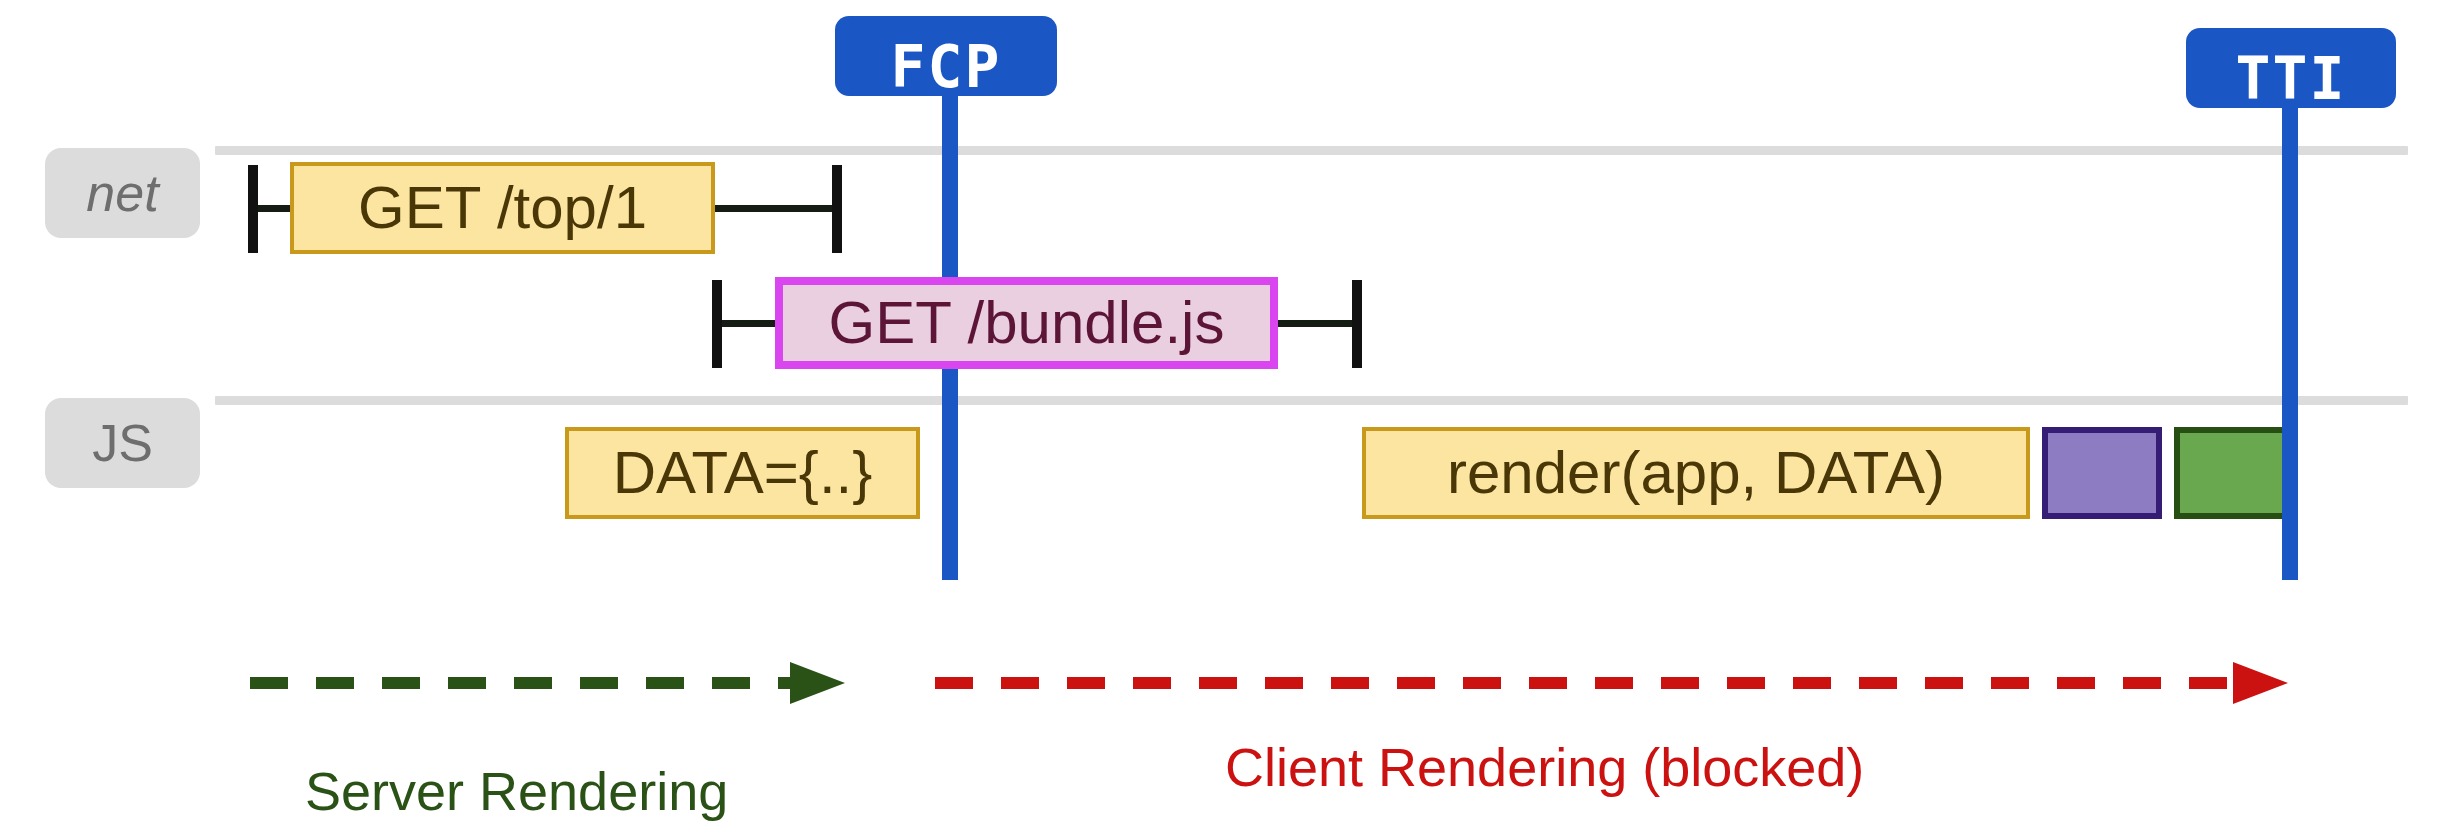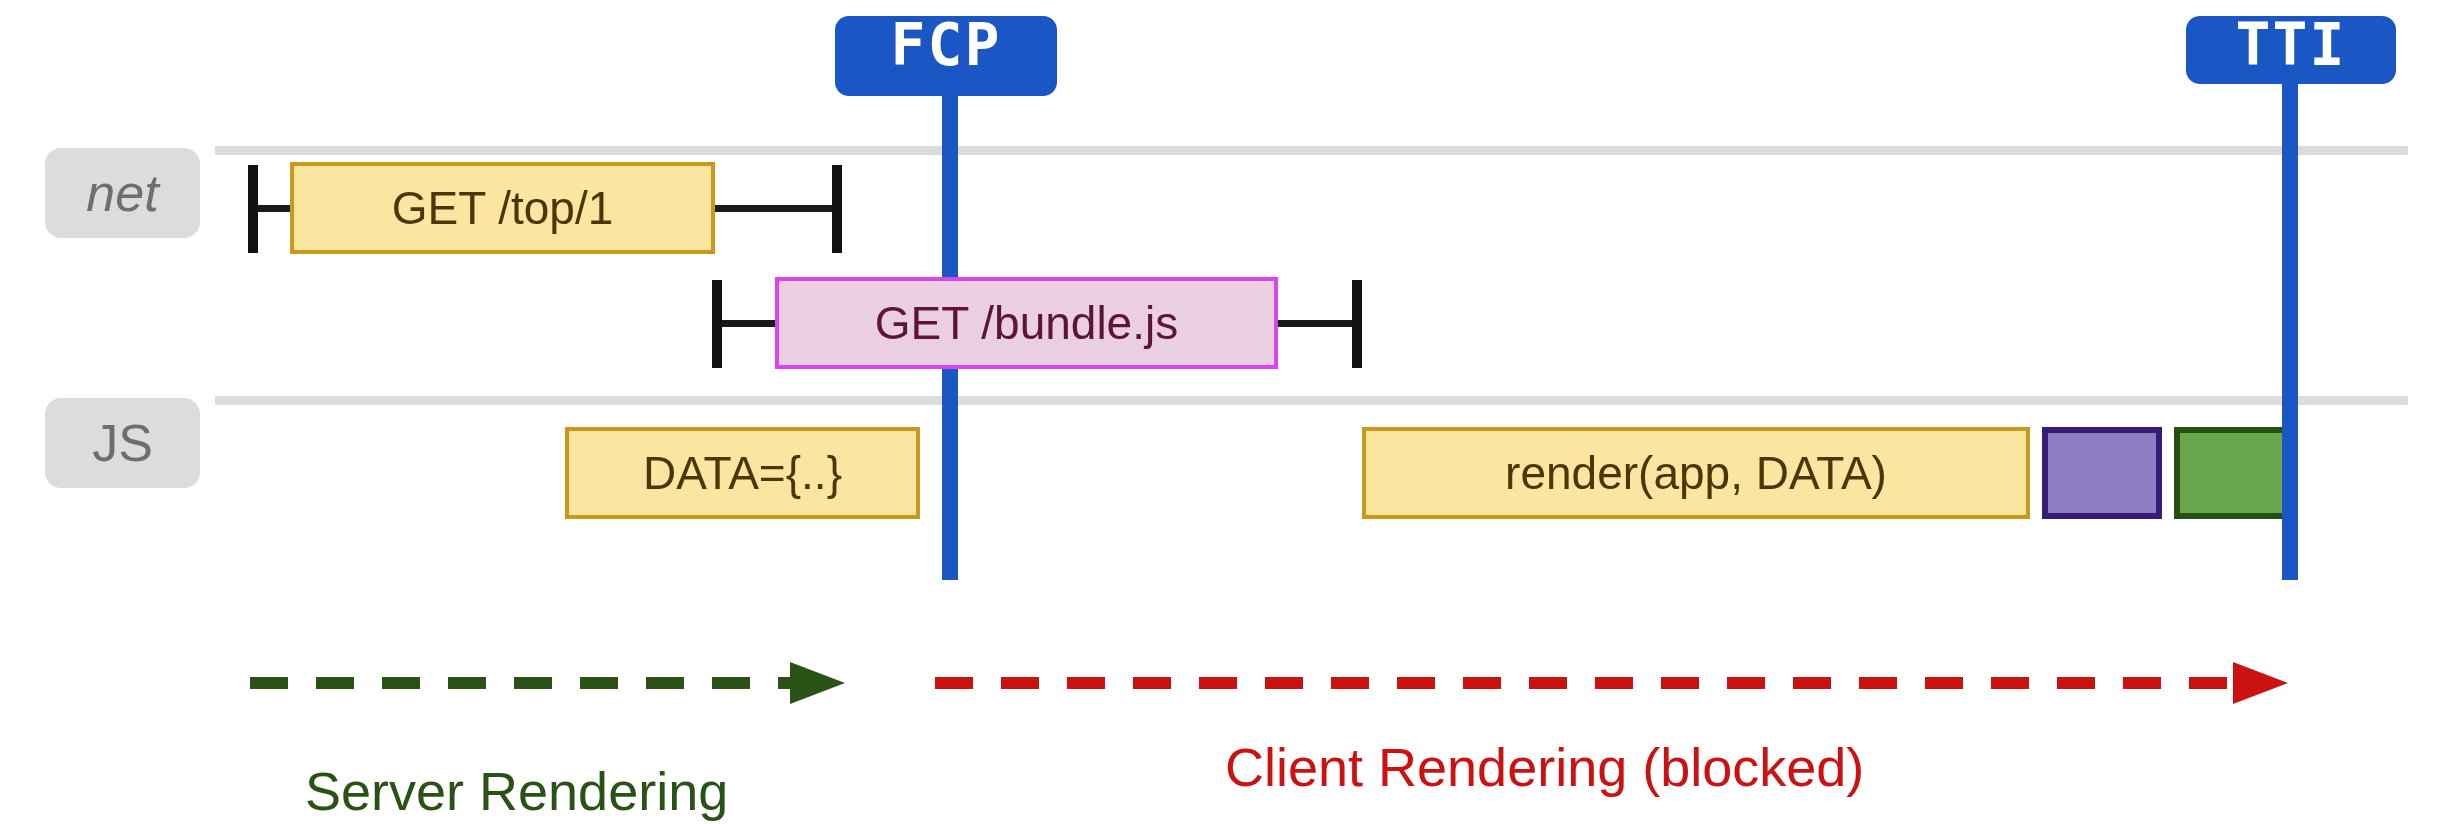--- a/index.html
+++ b/index.html
@@ -15,32 +15,32 @@
             display:flex;align-items:center;justify-content:center;}
   .lane-tab span{color:#6e6e6e;font-size:52px;line-height:1;}
 
   
   .whisker-cap{position:absolute;width:10px;background:#111111;}
   .whisker-bar{position:absolute;height:7px;background:#141c14;}
 
   
   .task{position:absolute;display:flex;align-items:center;justify-content:center;
         box-sizing:border-box;}
-  .task span{font-size:46px;line-height:1;white-space:nowrap;}
+  .task span{font-size:60px;line-height:1;white-space:nowrap;}
   .task.yellow{background:#fce5a0;border:4px solid #c9991b;}
   .task.yellow span{color:#4a3708;}
-  .task.pink{background:#e9cfe0;border:4px solid #d946ef;}
+  .task.pink{background:#e9cfe0;border:8px solid #d946ef;}
   .task.pink span{color:#5c1437;}
   .task.purple{background:#8e7cc3;border:6px solid #351c75;}
   .task.green{background:#6aa84f;border:6px solid #274e13;}
 
   
   .milestone-line{position:absolute;width:16px;background:#1a56c4;z-index:2;}
   .milestone-badge{position:absolute;background:#1a56c4;border-radius:14px;
-                   display:flex;align-items:flex-start;justify-content:center;z-index:3;}
+                   display:flex;align-items:flex-end;justify-content:center;z-index:3;}
   .milestone-badge span{color:#ffffff;font-size:58px;font-weight:bold;letter-spacing:2px;
                         font-family:"DejaVu Sans Mono","Liberation Mono",monospace;line-height:1;}
 
   
   .phase-arrow{position:absolute;height:12px;}
   .phase-arrow .dashes{position:absolute;left:0;top:0;height:12px;}
   .phase-arrow .head{position:absolute;top:-15px;width:0;height:0;
                      border-top:21px solid transparent;border-bottom:21px solid transparent;}
   .phase-label{position:absolute;font-size:54px;line-height:1;white-space:nowrap;}
 </style>
@@ -82,21 +82,21 @@
   <div class="task purple" style="left:2042px;top:427px;width:120px;height:92px;z-index:1;"></div>
   <div class="task green" style="left:2174px;top:427px;width:114px;height:92px;z-index:1;"></div>
 
   <div class="milestone-line" style="left:942px;top:80px;height:298px;"></div>
   <div class="milestone-line" style="left:942px;top:368px;height:212px;"></div>
   <div class="milestone-badge" style="left:835px;top:16px;width:222px;height:80px;">
     <span>FCP</span>
   </div>
 
   <div class="milestone-line" style="left:2282px;top:80px;height:500px;"></div>
-  <div class="milestone-badge" style="left:2186px;top:16px;width:210px;height:68px;">
+  <div class="milestone-badge" style="left:2186px;top:28px;width:210px;height:80px;">
     <span>TTI</span>
   </div>
 
   <div class="phase-arrow" style="left:250px;top:677px;width:595px;">
     <div class="dashes" style="width:545px;background:repeating-linear-gradient(to right,#2a5216 0 38px,transparent 38px 66px);"></div>
     <div class="head" style="left:540px;border-left:55px solid #2a5216;"></div>
   </div>
   <div class="phase-label" style="left:305px;top:740px;color:#2a5216;margin-top:24px;">Server Rendering</div>
 
   <div class="phase-arrow" style="left:935px;top:677px;width:1355px;">

